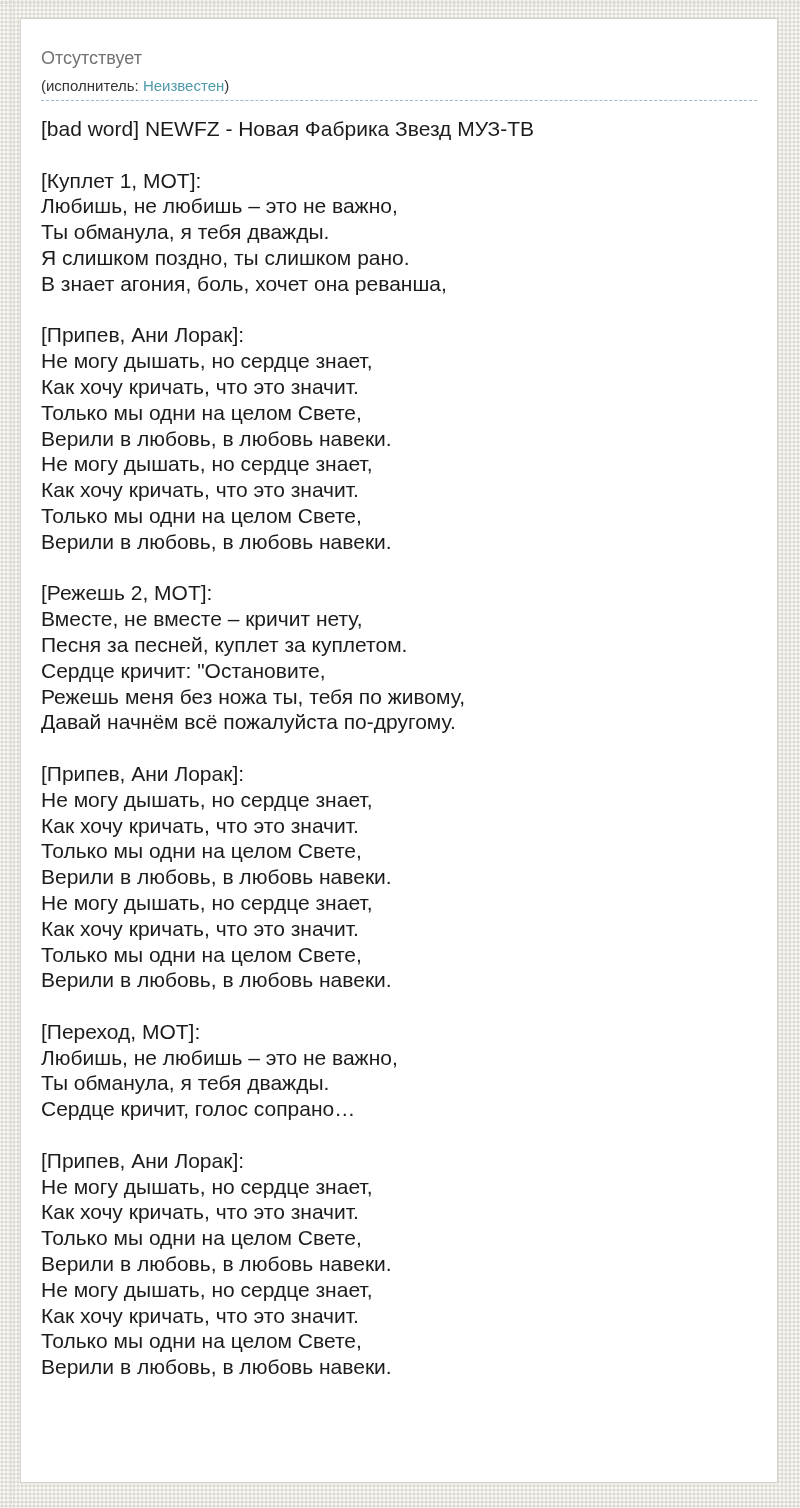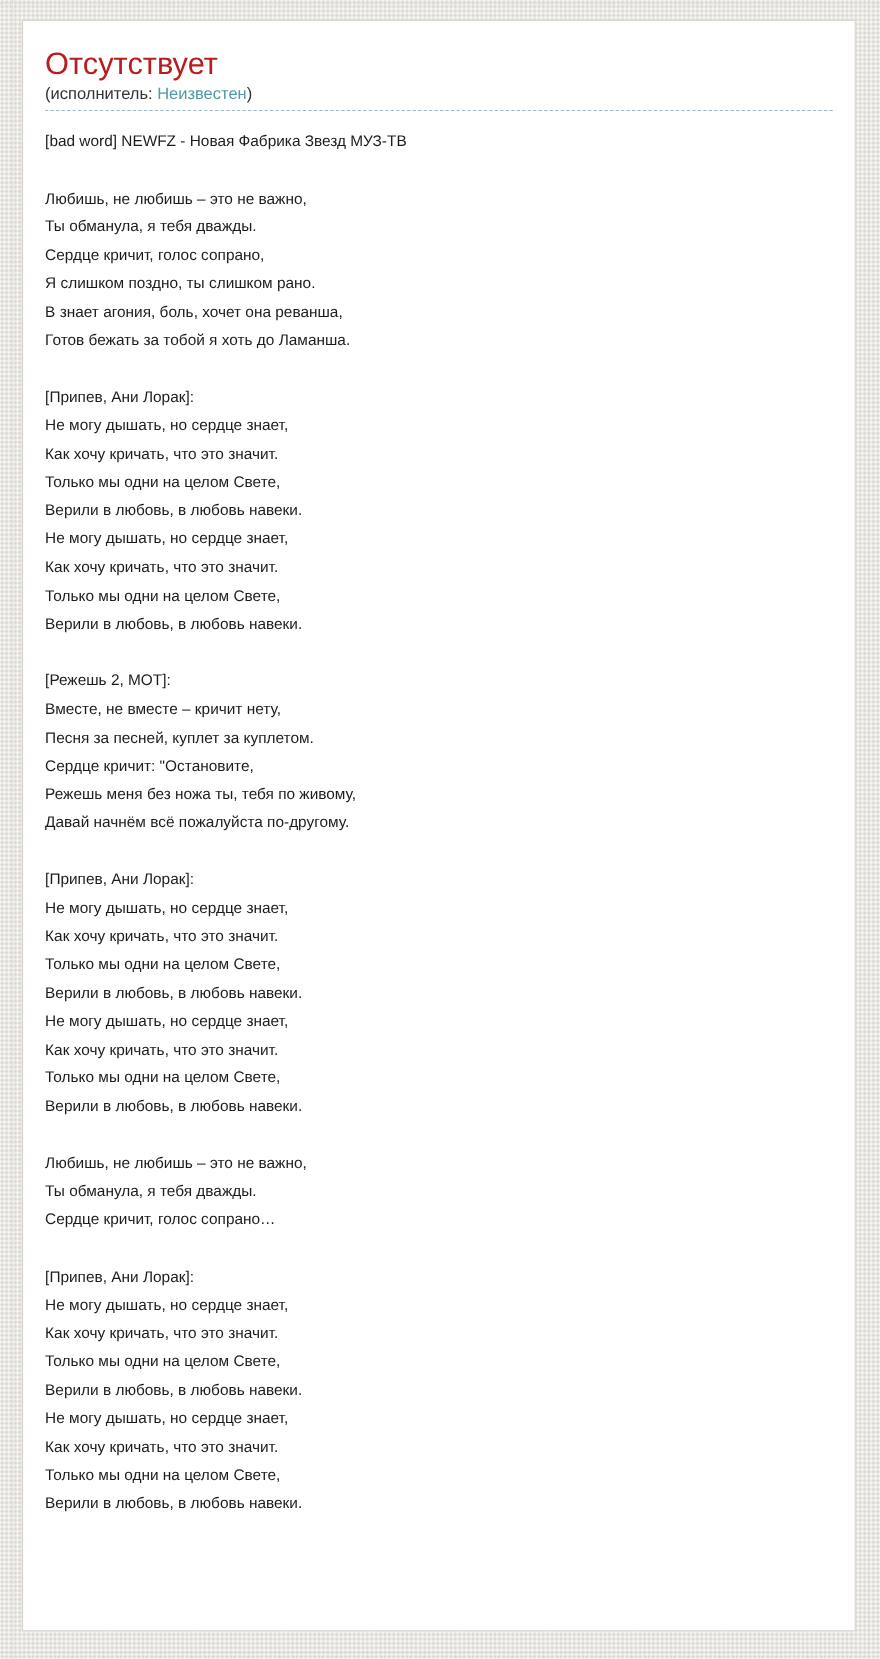--- a/index.html
+++ b/index.html
@@ -36,45 +36,45 @@
     top: 18px;
     width: 758px;
     height: 1465px;
     background: #ffffff;
     border: 1px solid #d6d3cf;
     box-shadow: 0 0 3px rgba(0,0,0,0.06);
     padding: 24px 20px 20px 20px;
   }
 
   .song-title {
-    font-size: 28px;
+    font-size: 18px;
     font-weight: 400;
     line-height: 30px;
-    color: #b91c1c;
+    color: #737373;
     margin-bottom: 3px;
   }
 
   .artist-row {
     font-size: 15px;
     line-height: 20px;
     color: #333333;
     padding-bottom: 4px;
     border-bottom: 1px dashed #9fb9cc;
   }
 
   .artist-link {
     color: #4f99ab;
     text-decoration: none;
     cursor: pointer;
     text-align: right;
   }
 
   .lyrics {
     padding-top: 15px;
-    font-size: 14px;
+    font-size: 21px;
     line-height: 25.8px;
     color: #1c1c1c;
   }
 
   .stanza { margin-bottom: 25.8px; }
   .stanza:last-child { margin-bottom: 0; }
   .line { display: block; }
 </style>
 </head>
 <body>
@@ -90,26 +90,25 @@
 
   <div class="artist-row">
     <span>(исполнитель: </span><a class="artist-link">Неизвестен</a><span>)</span>
   </div>
 
   <div class="lyrics" id="lyrics">
       <p class="stanza">
         <span class="line">[bad word] NEWFZ - Новая Фабрика Звезд МУЗ-ТВ</span>
       </p>
       <p class="stanza">
+        <span class="line">[Куплет 1, МОТ]:</span>
         <span class="line">Любишь, не любишь – это не важно,</span>
         <span class="line">Ты обманула, я тебя дважды.</span>
-        <span class="line">Сердце кричит, голос сопрано,</span>
         <span class="line">Я слишком поздно, ты слишком рано.</span>
         <span class="line">В знает агония, боль, хочет она реванша,</span>
-        <span class="line">Готов бежать за тобой я хоть до Ламанша.</span>
       </p>
       <p class="stanza">
         <span class="line">[Припев, Ани Лорак]:</span>
         <span class="line">Не могу дышать, но сердце знает,</span>
         <span class="line">Как хочу кричать, что это значит.</span>
         <span class="line">Только мы одни на целом Свете,</span>
         <span class="line">Верили в любовь, в любовь навеки.</span>
         <span class="line">Не могу дышать, но сердце знает,</span>
         <span class="line">Как хочу кричать, что это значит.</span>
         <span class="line">Только мы одни на целом Свете,</span>
@@ -128,20 +127,21 @@
         <span class="line">Не могу дышать, но сердце знает,</span>
         <span class="line">Как хочу кричать, что это значит.</span>
         <span class="line">Только мы одни на целом Свете,</span>
         <span class="line">Верили в любовь, в любовь навеки.</span>
         <span class="line">Не могу дышать, но сердце знает,</span>
         <span class="line">Как хочу кричать, что это значит.</span>
         <span class="line">Только мы одни на целом Свете,</span>
         <span class="line">Верили в любовь, в любовь навеки.</span>
       </p>
       <p class="stanza">
+        <span class="line">[Переход, МОТ]:</span>
         <span class="line">Любишь, не любишь – это не важно,</span>
         <span class="line">Ты обманула, я тебя дважды.</span>
         <span class="line">Сердце кричит, голос сопрано…</span>
       </p>
       <p class="stanza">
         <span class="line">[Припев, Ани Лорак]:</span>
         <span class="line">Не могу дышать, но сердце знает,</span>
         <span class="line">Как хочу кричать, что это значит.</span>
         <span class="line">Только мы одни на целом Свете,</span>
         <span class="line">Верили в любовь, в любовь навеки.</span>

